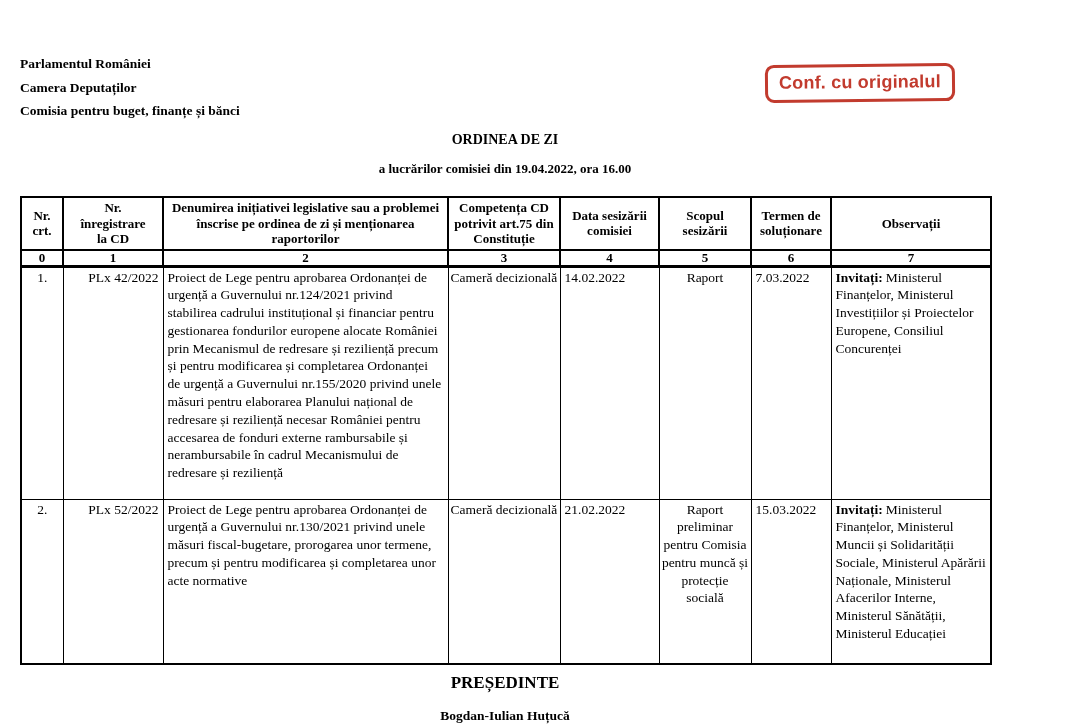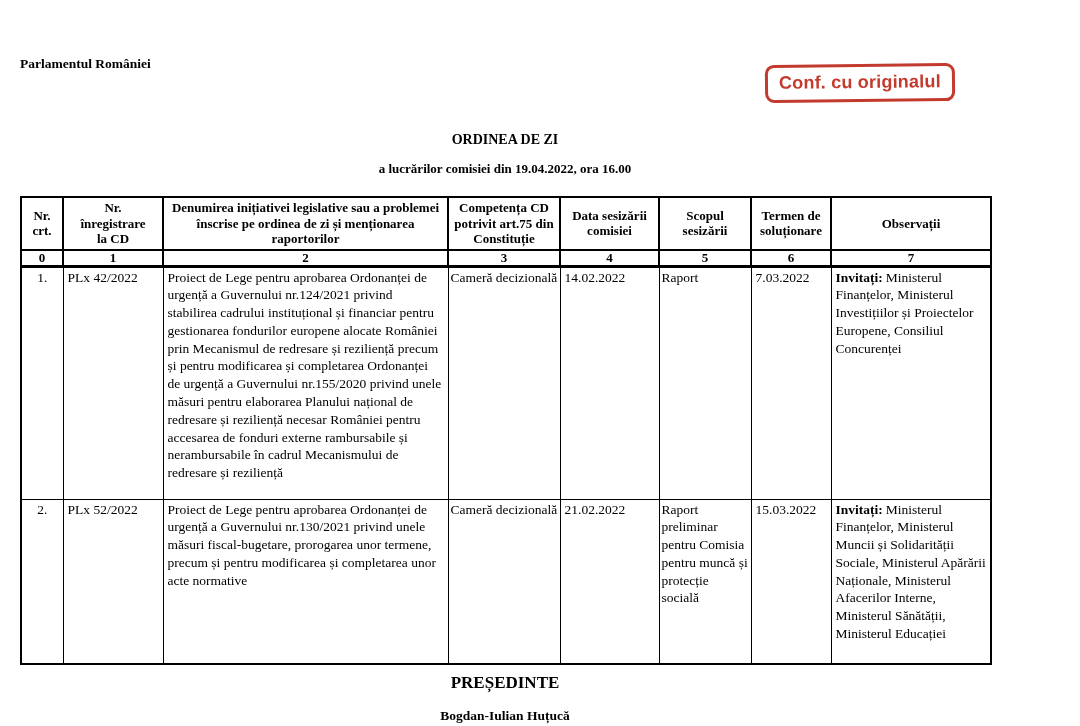--- a/index.html
+++ b/index.html
@@ -60,44 +60,46 @@
   .agenda tbody td {
     border: 1px solid #000;
     vertical-align: top;
     font-size: 13.5px; line-height: 17.8px;
     padding: 1px 4px 2px 4px;
   }
   .agenda tr.body-row-1 { height: 233px; }
   .agenda tr.body-row-2 { height: 165px; }
 
   .c-nr   { text-align: center; }
-  .c-reg  { text-align: left; }
+  .c-reg  { text-align: right; }
   .c-den  { text-align: left; }
   .c-comp { text-align: left; padding-left: 2px !important; padding-right: 2px !important; }
   .c-data { }
-  .c-scop { padding-left: 2px !important; padding-right: 2px !important; }
+  .c-scop { text-align: center; padding-left: 2px !important; padding-right: 2px !important; }
   .c-term { text-align: left; }
   .c-obs  { text-align: left; }
   .obs-label { font-weight: bold; }
   .obs-text { margin-left: 3px; }
 
   .footer-role {
     position: absolute; left: 20px; top: 673px; width: 970px;
     text-align: center; font-weight: bold; font-size: 17px;
   }
   .footer-name {
     position: absolute; left: 20px; top: 708px; width: 970px;
     text-align: center; font-weight: bold; font-size: 13.5px;
   }
 </style>
 </head>
 <body>
 
 <div class="org-block">
   <div>Parlamentul României</div>
+  <div>Camera Deputaților</div>
+  <div>Comisia pentru buget, finanțe și bănci</div>
 </div>
 
 <div class="stamp">Conf. cu originalul</div>
 
 <div class="doc-title">ORDINEA DE ZI</div>
 <div class="doc-subtitle">a lucrărilor comisiei din 19.04.2022, ora 16.00</div>
 
 <table class="agenda">
   <colgroup>
     <col style="width:42px">

